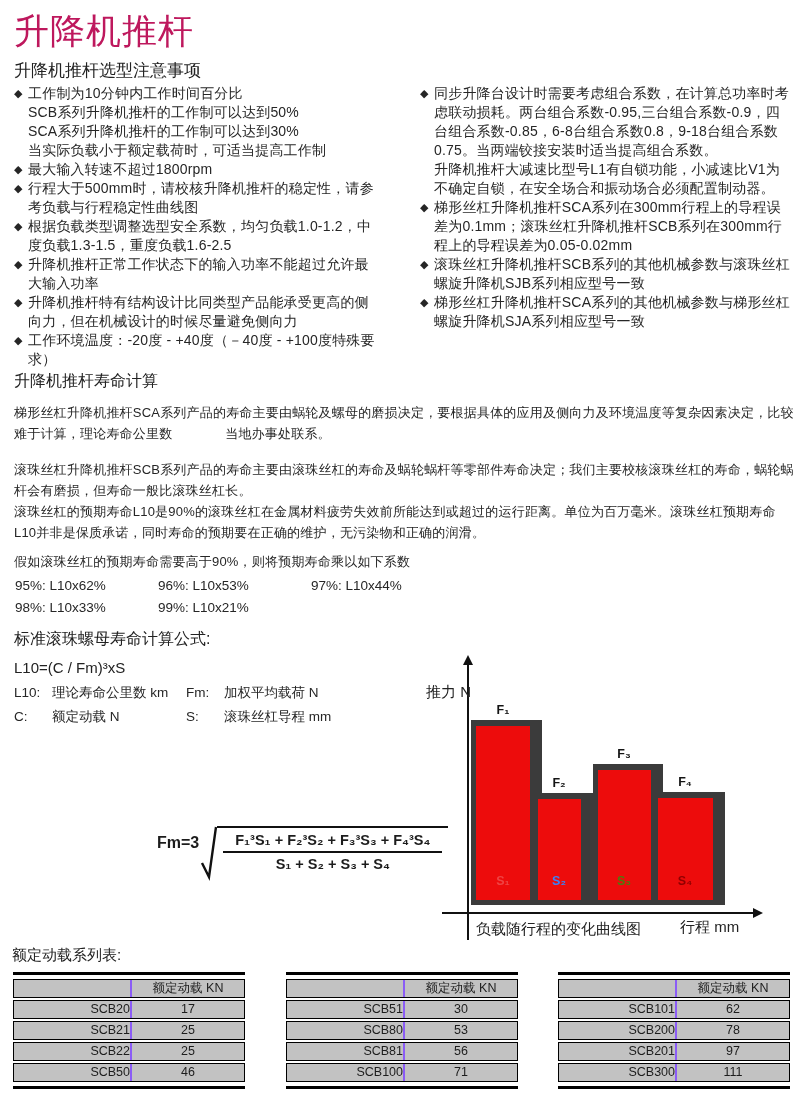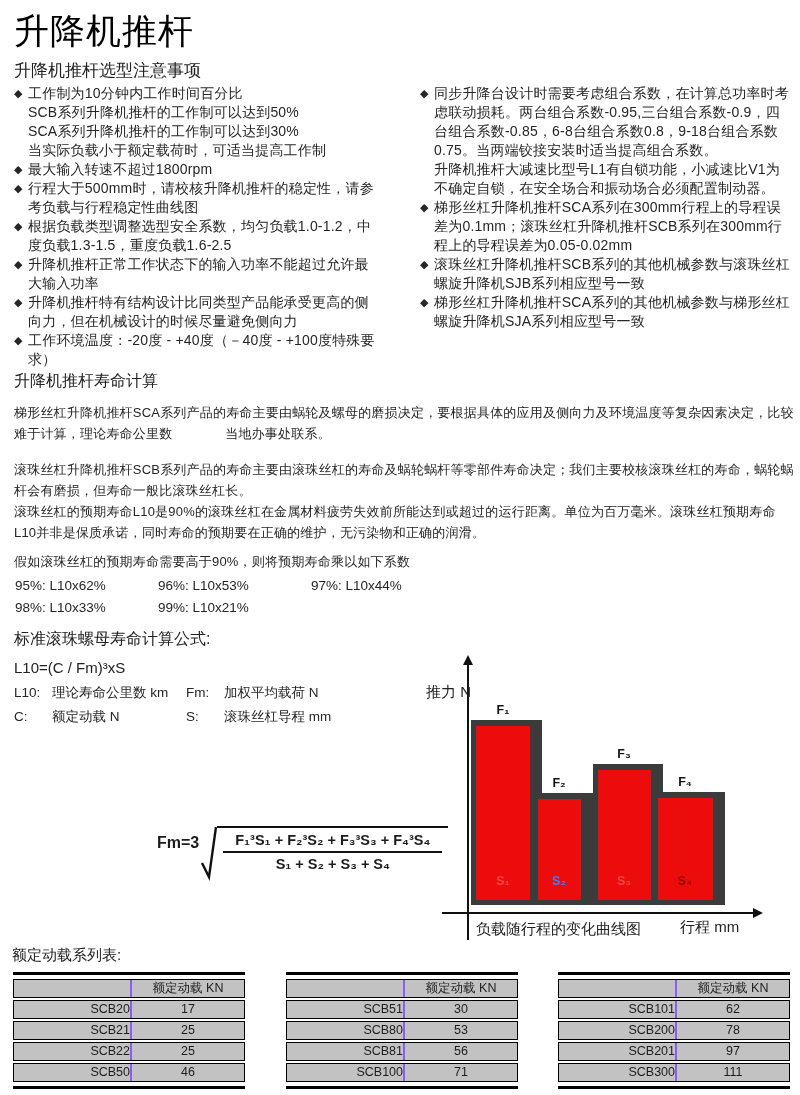--- a/index.html
+++ b/index.html
@@ -2,21 +2,21 @@
 <html><head>
 <meta charset="utf-8">
 <style>
   html,body{margin:0;padding:0;background:#ffffff;}
   #page{
     position:relative;width:800px;height:1095px;background:#ffffff;overflow:hidden;
     font-family:"Liberation Sans","DejaVu Sans",sans-serif;color:#262626;
   }
   .abs{position:absolute;}
   
-  .doc-title{font-size:35px;letter-spacing:1px;color:#000000;}
+  .doc-title{font-size:35px;letter-spacing:1px;color:#be185d;}
   .h2{font-size:17px;color:#222;}
   .h3{font-size:16px;color:#222;}
   
   .bullets{font-size:14px;line-height:19px;letter-spacing:0.2px;}
   .bullet{position:relative;padding-left:14px;}
   .marker{position:absolute;left:0;top:0;font-size:11px;line-height:19px;}
   .btext{white-space:pre-wrap;}
   
   .para{font-size:13px;line-height:21px;white-space:pre-wrap;letter-spacing:0.2px;}
   .coeff-row{display:flex;font-size:13.5px;}
@@ -156,21 +156,21 @@
     <div class="axis" style="left:22px;top:260px;width:312px;height:2px;"></div>
     <div class="arrow-right" style="left:333px;top:256px;"></div>
 
     <div class="f-label" style="left:53px;top:51px;width:60px;">F₁</div>
     <div class="f-label" style="left:115px;top:124px;width:48px;">F₂</div>
     <div class="f-label" style="left:180px;top:95px;width:48px;">F₃</div>
     <div class="f-label" style="left:240px;top:123px;width:50px;">F₄</div>
 
     <div class="s-label" style="left:53px;top:222px;width:60px;color:#ef4444;">S₁</div>
     <div class="s-label" style="left:115px;top:222px;width:48px;color:#3b82f6;">S₂</div>
-    <div class="s-label" style="left:180px;top:222px;width:48px;color:#ef4444;">S₃</div>
+    <div class="s-label" style="left:180px;top:222px;width:48px;color:#4d7c0f;">S₃</div>
     <div class="s-label" style="left:240px;top:222px;width:50px;color:#8f0000;">S₄</div>
 
     <div class="axis-label" style="left:6px;top:31px;">推力 N</div>
     <div class="axis-label" style="left:260px;top:266px;">行程 mm</div>
     <div class="chart-caption" style="left:56px;top:268px;">负载随行程的变化曲线图</div>
   </div>
 
   <div class="abs tables-caption" style="left:12px;top:946px;">额定动载系列表:</div>
 
   <div class="load-table" style="left:13px;top:972px;">

